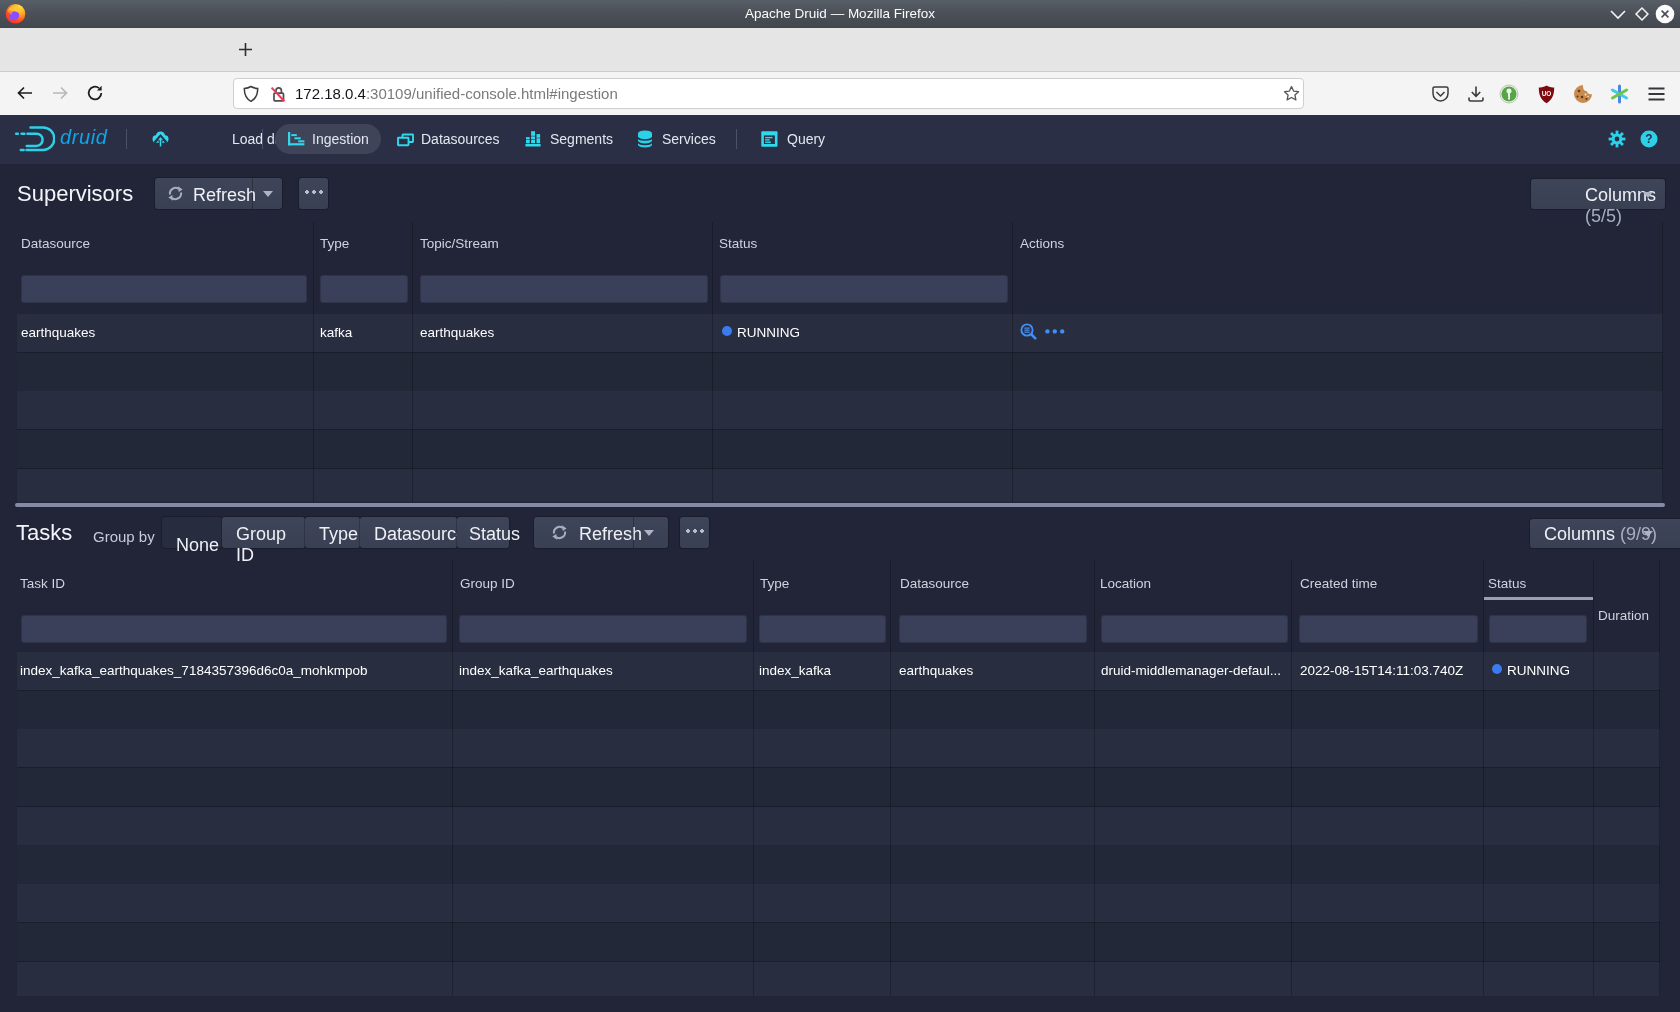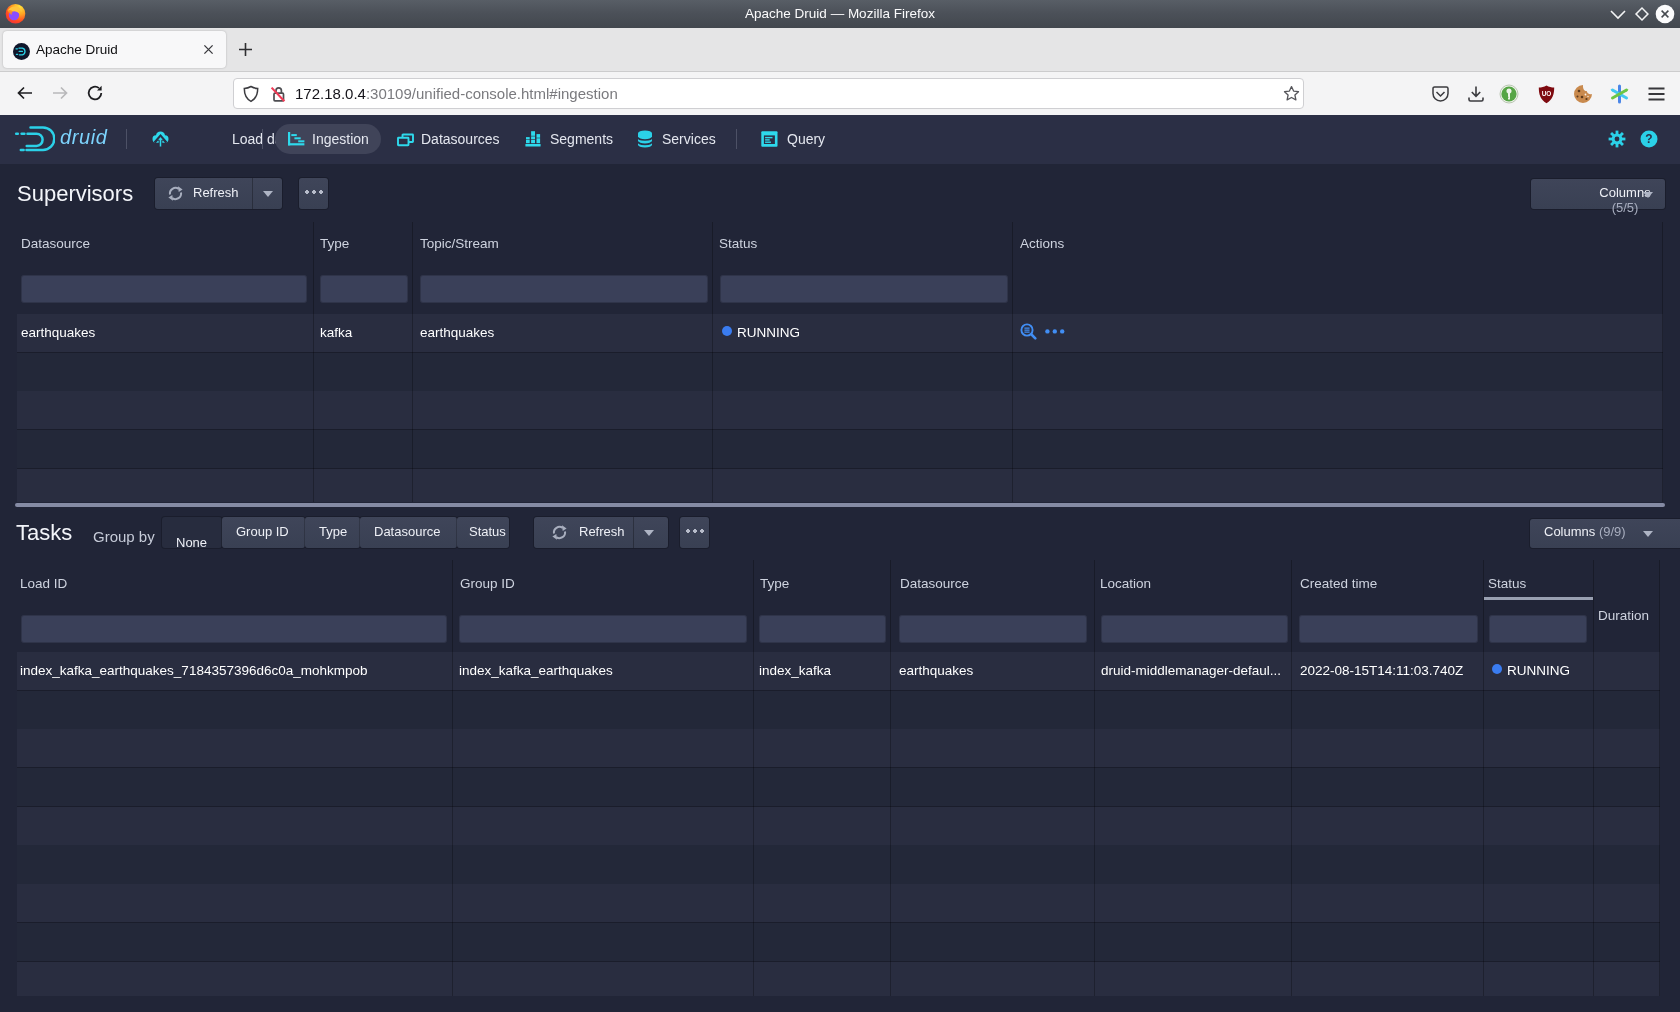--- a/index.html
+++ b/index.html
@@ -21,29 +21,29 @@
 #urlbar { position:absolute; left:0; top:71px; width:1680px; height:44px; background:#f4f4f5;
   border-top:1px solid #cccccd; }
 #urlfield { position:absolute; left:233px; top:6px; width:1071px; height:31px; background:#ffffff;
   border-radius:4px; border:1px solid #cfcfd2; }
 #urltext { position:absolute; left:61px; top:6px; font-size:15px; color:#15141a; }
 #urltext .dim { color:#7a7a7e; }
 
 #nav { position:absolute; left:0; top:115px; width:1680px; height:49px; background:#2b2f45; }
 #nav .sep { position:absolute; top:14px; width:1px; height:20px; background:#4d5166; }
 #nav .navtxt { position:absolute; top:0; height:49px; line-height:49px; color:#e4e7ef; font-size:14px; }
-#druidword { position:absolute; left:60px; top:0; height:49px; color:#7dd3fc;
+#druidword { position:absolute; left:60px; top:0; height:49px; color:#0ea5e9;
   font-size:20px; font-style:italic; letter-spacing:0.6px; line-height:45px; }
 #pill { position:absolute; left:275px; top:9px; width:106px; height:30px; background:#404459;
   border-radius:15px; }
 
 #app { position:absolute; left:0; top:164px; width:1680px; height:848px; background:#212537; }
 h2.vtitle { position:absolute; color:#f3f5fa; font-size:22px; font-weight:400; }
 .bpbtn { position:absolute; background:linear-gradient(180deg,#3f4559 0%,#394053 100%);
-  border-radius:3px; color:#eef0f6; font-size:13px; box-shadow:0 0 0 1px rgba(0,0,0,.2);text-align:center; }
+  border-radius:3px; color:#eef0f6; font-size:18px; box-shadow:0 0 0 1px rgba(0,0,0,.2); }
 .bpbtn.dark { background:#272c3e; }
 .tblhead { position:absolute; color:#ced3df; font-size:13.5px; }
 .finput { position:absolute; height:28px; background:#3a4059; border-radius:3px;
   box-shadow:inset 0 0 0 1px rgba(0,0,0,.18); }
 .vline { position:absolute; width:1px; background:rgba(0,0,0,.26); }
 .cell { position:absolute; color:#ffffff; font-size:13.5px; }
 .dot { position:absolute; width:10px; height:10px; border-radius:50%; background:#3a7cf0; }
 .caret { width:0; height:0; border-left:5px solid transparent; border-right:5px solid transparent;
   border-top:6px solid #aeb4c4; }
 .dots3 { display:inline-block; width:18px; height:4px;
@@ -77,35 +77,20 @@
   </svg>
   <svg class="abs" style="left:1633px;top:5px;" width="18" height="18" viewBox="0 0 18 18">
     <rect x="4.8" y="4.8" width="8.4" height="8.4" fill="none" stroke="#f2f3f4" stroke-width="1.5" transform="rotate(45 9 9)"></rect>
   </svg>
   <svg class="abs" style="left:1655px;top:4px;" width="20" height="20" viewBox="0 0 20 20">
     <circle cx="10" cy="10" r="9.3" fill="#fbfbfc"></circle>
     <path d="M6.6 6.6 L13.4 13.4 M13.4 6.6 L6.6 13.4" stroke="#45494f" stroke-width="1.5"></path>
   </svg>
 </div>
 <div id="tabbar">
-  <div id="tab">
-    <svg class="abs" style="left:10px;top:12px;" width="17" height="17" viewBox="0 0 17 17">
-      <circle cx="8.5" cy="8.5" r="8.5" fill="#10162b"></circle>
-      <g fill="none" stroke="#2bd0e6" stroke-width="1.3" stroke-linecap="round">
-        <path d="M6 5.2 h3.4 a3.4 3.4 0 0 1 0 6.6 h-3.0"></path>
-        <path d="M6.2 8.4 h3.2"></path>
-        <path d="M3 5.8 h1.4"></path>
-        <path d="M3.4 11.3 h1.2"></path>
-      </g>
-    </svg>
-    <div class="tlabel">Apache Druid</div>
-    <svg class="abs" style="left:199px;top:12px;" width="13" height="13" viewBox="0 0 13 13">
-      <path d="M2.4 2.4 L10.6 10.6 M10.6 2.4 L2.4 10.6" stroke="#39393d" stroke-width="1.3"></path>
-    </svg>
-  </div>
   <svg class="abs" style="left:238px;top:14px;" width="15" height="15" viewBox="0 0 15 15">
     <path d="M7.5 1 V14 M1 7.5 H14" stroke="#2e2e31" stroke-width="1.6"></path>
   </svg>
 </div>
 <div id="urlbar">
   <svg class="abs" style="left:17px;top:13px;" width="16" height="16" viewBox="0 0 16 16">
     <path d="M15 8 H2 M7 2.5 L1.5 8 L7 13.5" fill="none" stroke="#1d1d20" stroke-width="1.7"></path>
   </svg>
   <svg class="abs" style="left:52px;top:13px;" width="16" height="16" viewBox="0 0 16 16">
     <path d="M1 8 H14 M9 2.5 L14.5 8 L9 13.5" fill="none" stroke="#b8b8ba" stroke-width="1.7"></path>
@@ -346,21 +331,21 @@
   </div>
   <div class="bpbtn" style="left:680px;top:6px;width:29px;height:31px;">
     <span class="dots3" style="position:absolute;left:6px;top:12px;"></span>
   </div>
   <div class="bpbtn" style="left:1530px;top:8px;width:162px;height:29px;">
     <span style="position:absolute;left:14px;top:5px;">Columns <span style="color:#a8aebf;">(9/9)</span></span>
     <div class="caret" style="position:absolute;left:113px;top:12px;"></div>
   </div>
 
   <div class="abs" style="left:0;top:49px;width:1680px;height:452px;">
-    <div class="tblhead" style="left:20px;top:16px;">Load ID</div>
+    <div class="tblhead" style="left:20px;top:16px;">Task ID</div>
     <div class="tblhead" style="left:460px;top:16px;">Group ID</div>
     <div class="tblhead" style="left:760px;top:16px;">Type</div>
     <div class="tblhead" style="left:900px;top:16px;">Datasource</div>
     <div class="tblhead" style="left:1100px;top:16px;">Location</div>
     <div class="tblhead" style="left:1300px;top:16px;">Created time</div>
     <div class="tblhead" style="left:1488px;top:16px;">Status</div>
     <div class="tblhead" style="left:1598px;top:16px;margin-top:32px;">Duration</div>
     <div class="abs" style="left:1484px;top:37px;width:109px;height:3px;background:#99a0b1;"></div>
     <div class="finput" style="left:21px;top:55px;width:426px;"></div>
     <div class="finput" style="left:459px;top:55px;width:288px;"></div>

